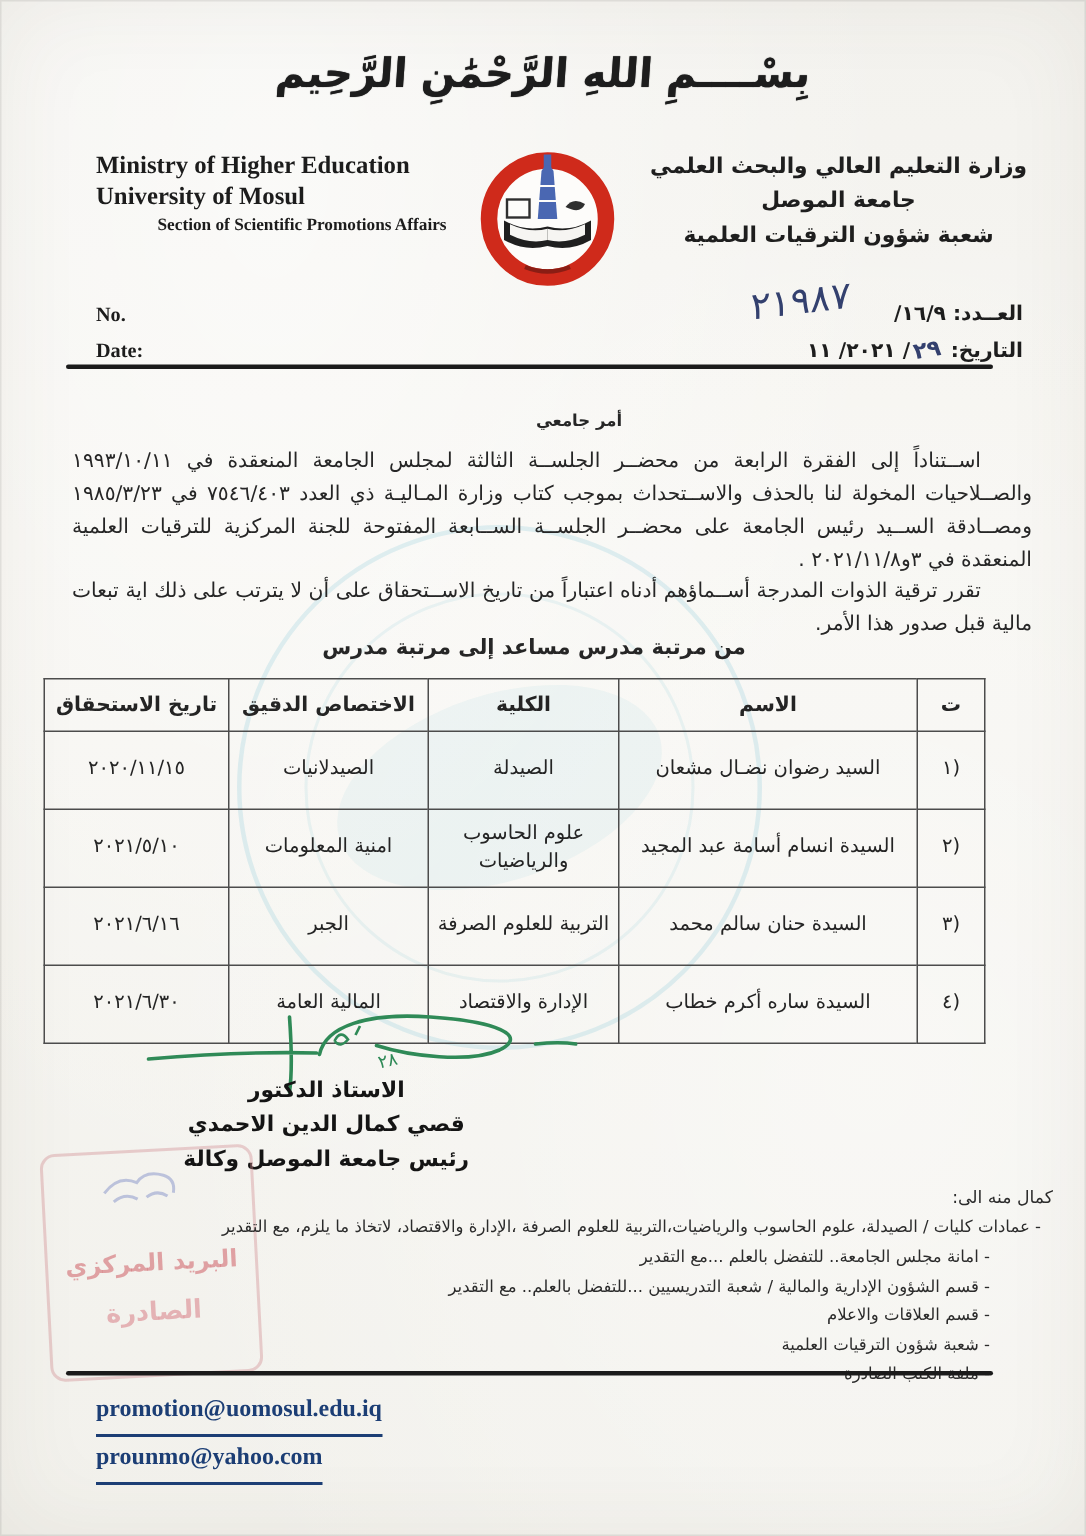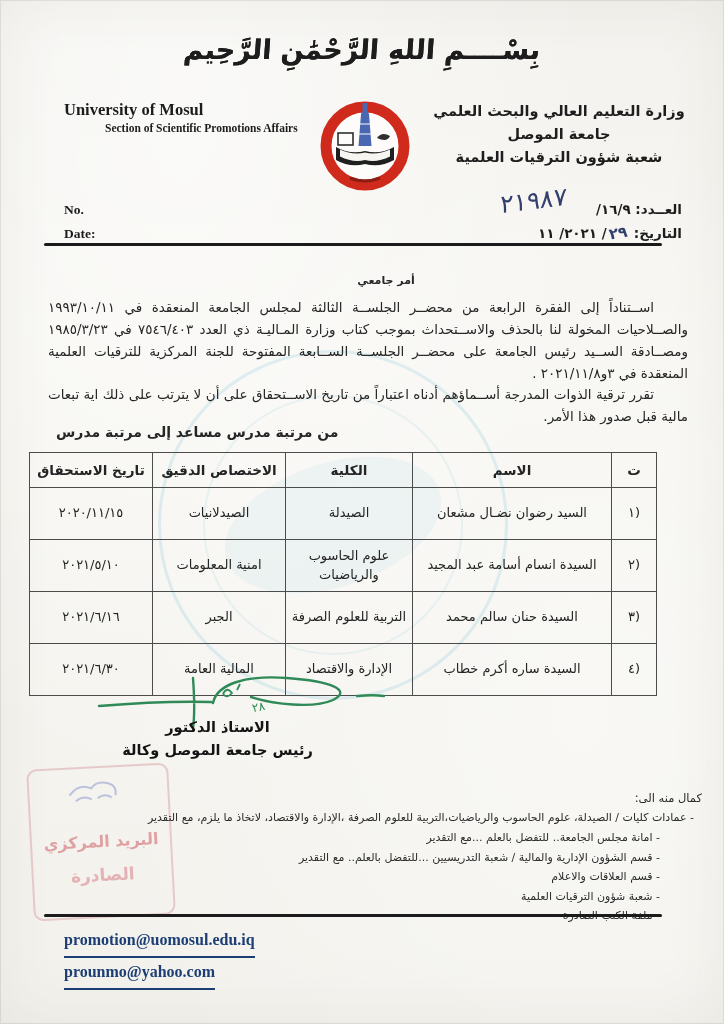--- a/index.html
+++ b/index.html
@@ -31,21 +31,21 @@
   .hand-day{display:inline-block;color:#33406e;transform:rotate(-10deg);font-size:15px;padding:0 2px;}
   .rule{left:44px;width:618px;height:3px;background:#1b1b1b;border-radius:2px;}
   #rule-top{top:243px;}
   #rule-bottom{top:914px;}
   
   #order-title{top:274px;left:56px;width:660px;text-align:center;font-weight:bold;font-size:11px;direction:rtl;}
   #para1{top:296px;right:36px;width:640px;direction:rtl;text-align:justify;font-size:13.5px;
     line-height:1.64;text-indent:34px;}
   #para2{top:384px;right:36px;width:640px;direction:rtl;text-align:justify;font-size:13.5px;
     line-height:1.62;text-indent:34px;}
-  #subtitle{top:424px;left:56px;width:600px;text-align:left;font-weight:bold;font-size:14px;direction:rtl;}
+  #subtitle{top:424px;left:56px;width:600px;text-align:center;font-weight:bold;font-size:14px;direction:rtl;}
   
   #tbl{top:452px;right:67px;border-collapse:collapse;direction:rtl;font-size:13px;background:transparent;}
   #tbl th,#tbl td{border:1.4px solid #4c4c4c;text-align:center;vertical-align:middle;padding:5px 4px;color:#242424;}
   #tbl th{font-weight:bold;height:24px;font-size:13.5px;}
   #tbl td{line-height:1.4;}
   #tbl tr td:first-child{width:36px;direction:ltr;}
   #tbl .c-name{width:190px;}
   #tbl .c-college{width:118px;}
   #tbl .c-spec{width:124px;}
   #tbl .c-date{width:114px;direction:ltr;}
@@ -82,20 +82,21 @@
 </head>
 <body>
 
 <div id="paper">
 
   <div id="watermark" class="abs"></div>
 
   <div id="bismillah" class="abs">بِسْــــمِ اللهِ الرَّحْمَٰنِ الرَّحِيم</div>
 
   <div id="hdr-en" class="abs">
+    <div class="l">Ministry of Higher Education</div>
     <div class="l">University of Mosul</div>
     <div class="s">Section of Scientific Promotions Affairs</div>
   </div>
 
   <div id="logo" class="abs">
     <svg width="90" height="100" viewBox="0 0 90 100">
       <circle cx="45" cy="52" r="39" fill="#fdfcfa" stroke="#cf2a1b" stroke-width="11"></circle>
       <rect x="42.5" y="9" width="5" height="9" fill="#4a67b2"></rect>
       <path d="M41 20 L38.5 52 L51.5 52 L49 20 Q45 12 41 20 Z" fill="#4a67b2"></path>
       <path d="M39 30 h12 M38.6 40 h12.8" stroke="#fdfcfa" stroke-width="1.2"></path>
@@ -183,20 +184,21 @@
   <div id="sig-ink" class="abs">
     <svg width="290" height="60" viewBox="0 0 290 60">
       <path d="M4 34 C 40 31, 80 29, 116 30 M98 6 C 99 20, 100 42, 98 56 M118 31 C 122 12, 150 3, 192 6 C 235 9, 258 18, 238 28 C 218 37, 178 32, 156 25 M262 24 C 272 23, 282 23, 289 24" fill="none" stroke="#2f8a57" stroke-width="2.4" stroke-linecap="round"></path>
       <path d="M128 22 q4 -8 9 -1 q-5 6 -9 1 M142 18 l3 -6" fill="none" stroke="#2f8a57" stroke-width="1.8"></path>
     </svg>
   </div>
   <span id="sig-mark" class="abs">٢٨</span>
 
   <div id="sig-block" class="abs">
     <div>الاستاذ الدكتور</div>
+    <div>قصي كمال الدين الاحمدي</div>
     <div>رئيس جامعة الموصل وكالة</div>
   </div>
 
   <div id="stamp" class="abs">
     <svg id="stamp-bird" width="60" height="34" viewBox="0 0 60 34">
       <path d="M6 18 Q16 6 28 12 Q34 4 46 8 Q54 11 52 20 M12 24 q8 -6 16 -1 M34 22 q7 -5 14 0" fill="none" stroke="#4a5fb4" stroke-width="2" opacity=".6"></path>
     </svg>
     <div class="st1">البريد المركزي</div>
     <div class="st2">الصادرة</div>
   </div>

